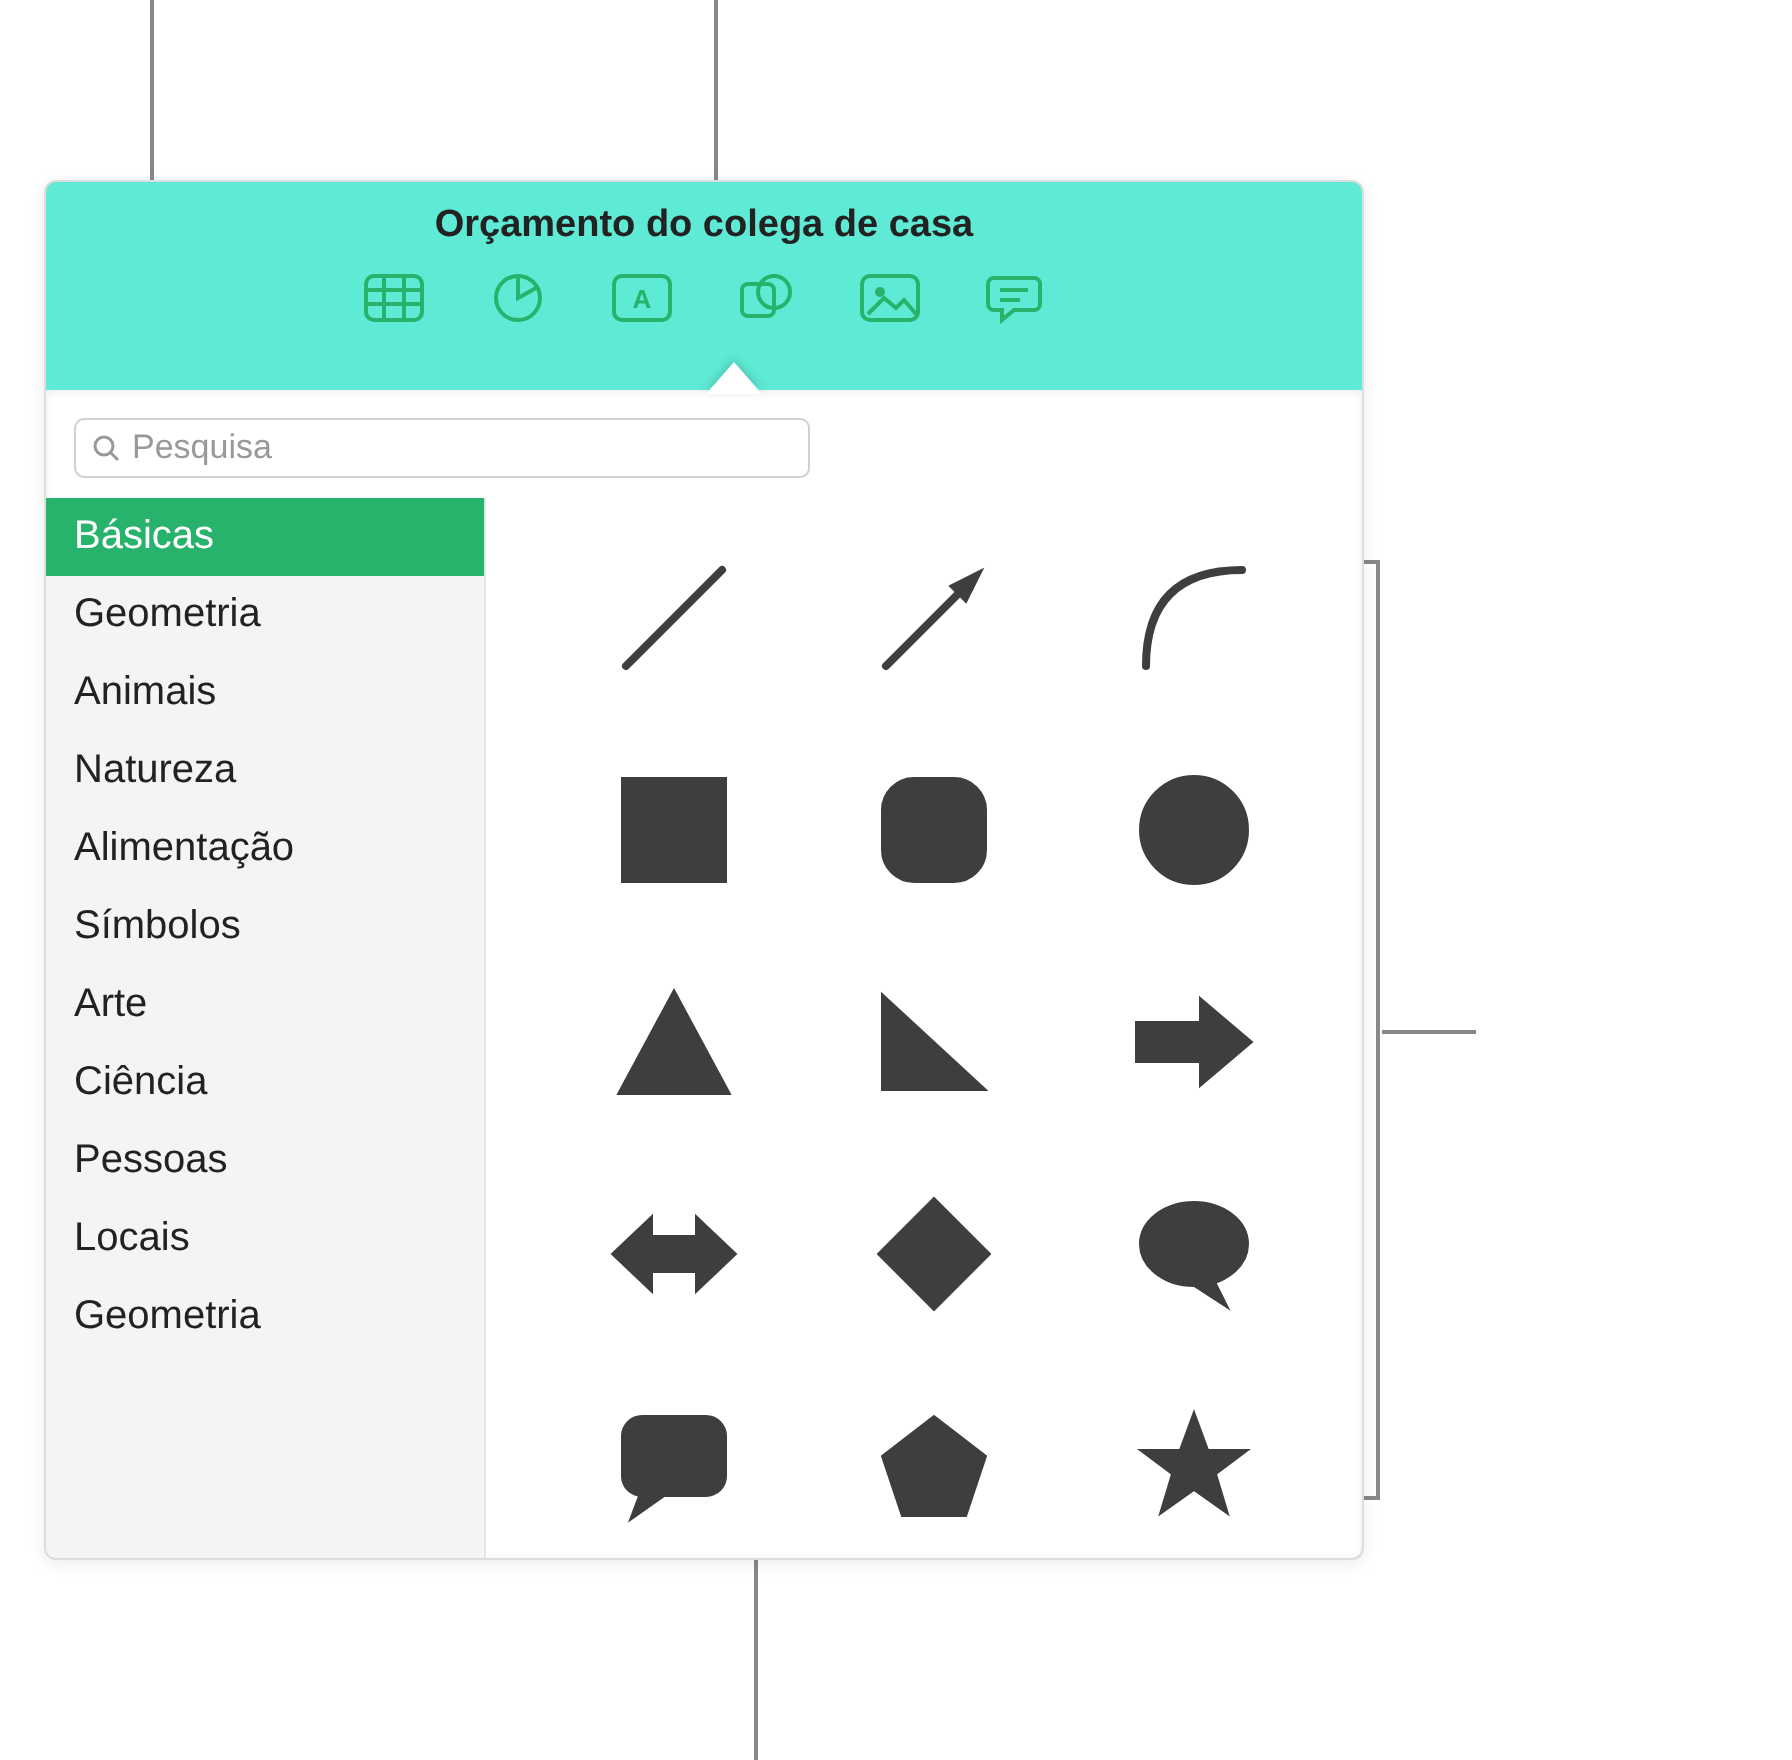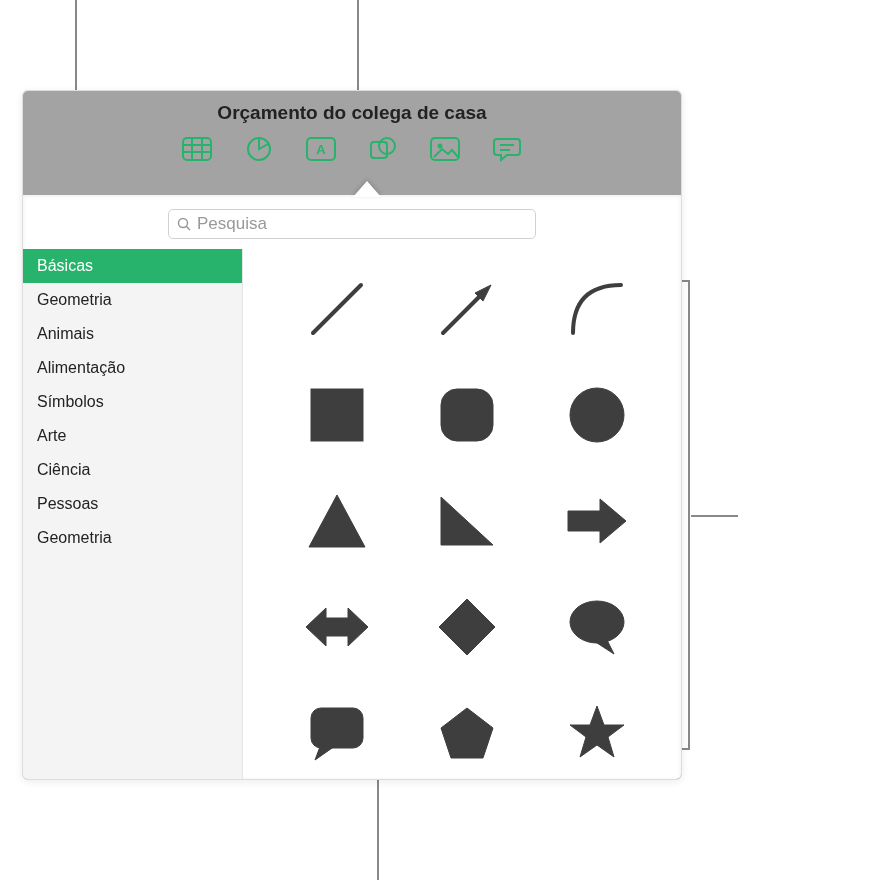--- a/index.html
+++ b/index.html
@@ -24,21 +24,21 @@
       border-top: 2px solid #888;
       border-right: 2px solid #888;
       border-bottom: 2px solid #888;
     }
     .window {
       position: absolute;
       left: 22px;
       top: 90px;
       width: 660px;
       height: 690px;
-      background: #a3a3a3;
+      background: #5eead4;
       border: 1px solid #ddd;
       border-radius: 6px;
       overflow: hidden;
       box-shadow: 0 2px 8px rgba(0,0,0,0.08);
     }
     .window-title {
       text-align: center;
       font-size: 19px;
       font-weight: 600;
       color: #222;
@@ -76,21 +76,20 @@
       right: 0;
       bottom: 0;
       background: #fff;
       box-shadow: inset 0 1px 4px rgba(0,0,0,0.08);
       display: flex;
       flex-direction: column;
     }
     .search-row {
       padding: 14px 14px 10px 14px;
       display: flex;
-      justify-content: center;
     }
     .search {
       width: 368px;
       height: 30px;
       border: 1px solid #d0d0d0;
       border-radius: 5px;
       background: #fff;
       display: flex;
       align-items: center;
       padding: 0 8px;
@@ -110,21 +109,21 @@
       display: flex;
       overflow: hidden;
     }
     .sidebar {
       width: 220px;
       background: #f4f4f4;
       border-right: 1px solid #e5e5e5;
       overflow-y: hidden;
     }
     .sidebar-item {
-      font-size: 16px;
+      font-size: 20px;
       color: #222;
       padding: 8px 14px;
       cursor: pointer;
       white-space: nowrap;
     }
     .sidebar-item.selected {
       background: #27b36b;
       color: #fff;
     }
     .grid {
@@ -213,25 +212,27 @@
           </svg>
         <input type="text" placeholder="Pesquisa" style="">
       </div>
     </div>
 
     <div class="body">
       <div class="sidebar">
         <div class="sidebar-item selected"><span>Básicas</span></div>
         <div class="sidebar-item"><span>Geometria</span></div>
         <div class="sidebar-item"><span>Animais</span></div>
+        <div class="sidebar-item"><span>Natureza</span></div>
         <div class="sidebar-item"><span>Alimentação</span></div>
         <div class="sidebar-item"><span>Símbolos</span></div>
         <div class="sidebar-item"><span>Arte</span></div>
         <div class="sidebar-item"><span>Ciência</span></div>
         <div class="sidebar-item"><span>Pessoas</span></div>
+        <div class="sidebar-item"><span>Locais</span></div>
         <div class="sidebar-item"><span>Geometria</span></div>
       </div>
 
       <div class="grid">
 
         <div class="shape-cell">
           <svg width="64" height="64" viewBox="0 0 64 64">
               <line x1="8" y1="56" x2="56" y2="8" stroke="#3E3E3E" stroke-width="4" stroke-linecap="round"></line>
             </svg>
         </div>

